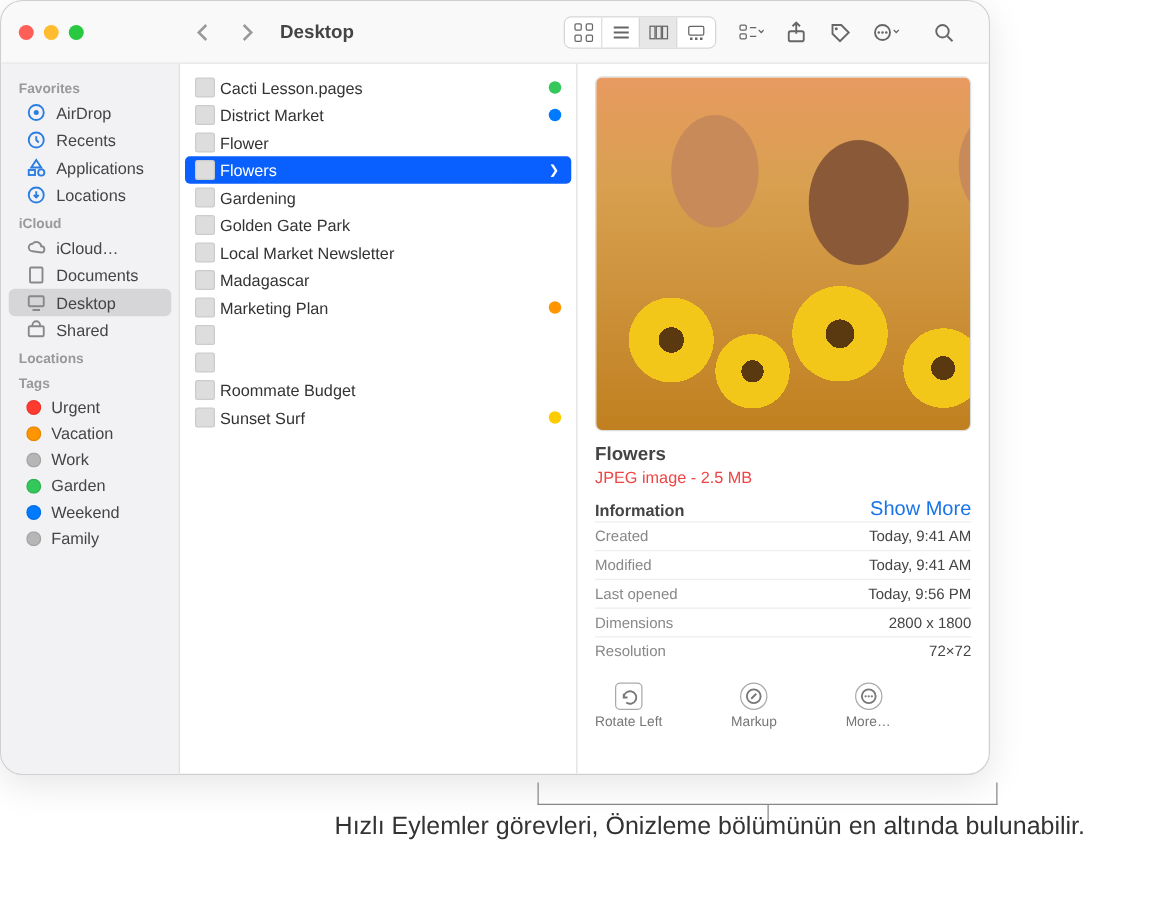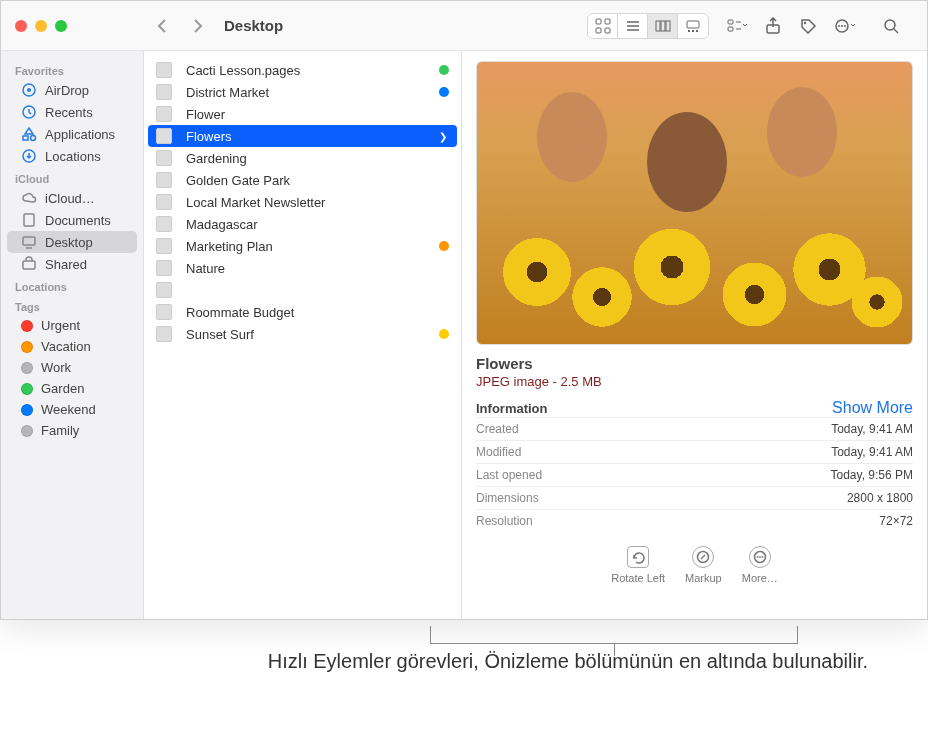--- a/index.html
+++ b/index.html
@@ -1,17 +1,17 @@
 <!DOCTYPE html>
 <html><head>
 <meta charset="utf-8">
 <style>
 * { box-sizing: border-box; margin: 0; padding: 0; }
 body { font-family: -apple-system, BlinkMacSystemFont, "Helvetica Neue", Arial, sans-serif; font-size: 13px; color: #333; background: #fff; }
-.window { width: 928px; height: 620px; border: 1px solid #d0d0d0; border-radius: 0; overflow: hidden; display: flex; flex-direction: column; margin: 0; background: #fff; box-shadow: 0 8px 30px rgba(0,0,0,0.1); }
+.window { width: 792px; height: 620px; border: 1px solid #d0d0d0; border-radius: 18px; overflow: hidden; display: flex; flex-direction: column; margin: 0; background: #fff; box-shadow: 0 8px 30px rgba(0,0,0,0.1); }
 .titlebar { height: 50px; display: flex; align-items: center; border-bottom: 1px solid #e5e5e5; background: #f9f9f9; }
 .traffic { display: flex; gap: 8px; padding-left: 14px; width: 143px; }
 .dot { width: 12px; height: 12px; border-radius: 50%; }
 .dot.red { background: #ff5f57; } .dot.yellow { background: #febc2e; } .dot.green { background: #28c840; }
 .navbtns { display: flex; gap: 20px; align-items: center; padding-left: 10px; }
 .navbtn { width: 16px; height: 16px; display: flex; align-items: center; justify-content: center; color: #999; }
 .win-title { font-weight: 600; font-size: 15px; margin-left: 18px; color: #444; }
 .toolbar-right { margin-left: auto; display: flex; align-items: center; gap: 0; padding-right: 14px; }
 .tool-group { display: flex; border: 1px solid #d5d5d5; border-radius: 6px; overflow: hidden; margin-right: 14px; }
 .tool-group .tb { border-right: 1px solid #d5d5d5; }
@@ -21,40 +21,40 @@
 .tb-standalone { width: 28px; height: 24px; display: flex; align-items: center; justify-content: center; color: #666; margin-right: 8px; }
 .body { flex: 1; display: flex; overflow: hidden; }
 .sidebar { width: 143px; background: #f2f2f4; border-right: 1px solid #e0e0e0; padding: 8px 0; overflow-y: auto; }
 .sb-section { font-size: 11px; color: #999; font-weight: 600; padding: 6px 14px 2px; }
 .sb-item { display: flex; align-items: center; gap: 8px; padding: 3px 14px; font-size: 13px; color: #444; cursor: default; border-radius: 5px; margin: 0 6px; }
 .sb-item.sel { background: #d6d6d8; }
 .sb-ico { width: 16px; height: 16px; display: flex; align-items: center; justify-content: center; color: #2a7de1; flex-shrink: 0; }
 .sb-ico.gray { color: #888; }
 .tagdot { width: 12px; height: 12px; border-radius: 50%; border: 1px solid rgba(0,0,0,0.1); flex-shrink: 0; }
 .filecol { width: 318px; border-right: 1px solid #e0e0e0; padding: 8px 4px; overflow-y: auto; }
-.filerow { display: flex; align-items: center; gap: 14px; padding: 3px 8px; border-radius: 4px; font-size: 13px; color: #333; cursor: default; }
+.filerow { display: flex; align-items: center; gap: 4px; padding: 3px 8px; border-radius: 4px; font-size: 13px; color: #333; cursor: default; }
 .filerow.sel { background: #0a60ff; color: #fff; }
 .filerow.sel .fname { color: #fff; }
 .fico { width: 16px; height: 16px; background: #ddd; border: 1px solid #ccc; border-radius: 2px; flex-shrink: 0; display:flex; align-items:center; justify-content:center; font-size:9px; }
 .fname { flex: 1; }
 .ftag { width: 10px; height: 10px; border-radius: 50%; flex-shrink: 0; }
 .chev { width: 10px; color: #bbb; font-size: 10px; }
 .filerow.sel .chev { color: #fff; }
 .preview-pane { flex: 1; padding: 10px 14px; overflow-y: auto; }
 .preview-img { width: 100%; height: 284px; border-radius: 6px; background: linear-gradient(180deg, #e89a60 0%, #d8a050 30%, #c08020 100%); position: relative; overflow: hidden; border: 1px solid #ddd; }
 .flower { position: absolute; border-radius: 50%; background: radial-gradient(circle at 50% 50%, #5a3810 0 18%, #f2c71a 18% 60%, transparent 60%); }
 .face { position:absolute; border-radius:50%; background:#c98a5a; }
 .pv-title { font-weight: 600; font-size: 15px; margin-top: 10px; color: #444; }
-.pv-sub { color: #7f1d1d; font-size: 13px; margin-top: 2px; }
+.pv-sub { color: #ef4444; font-size: 13px; margin-top: 2px; }
 .info-head { display: flex; justify-content: space-between; align-items: center; margin-top: 10px; }
 .info-head .h { font-weight: 700; font-size: 13px; color: #444; }
 .showmore { color: #1a73e8; font-size: 16px; cursor: pointer; }
 .info-row { display: flex; justify-content: space-between; padding: 4px 0; border-top: 1px solid #eee; font-size: 12px; color: #888; }
 .info-row .v { color: #444; }
-.actions { display: flex; justify-content: center; gap: 20px; margin-top: 14px; }
+.actions { display: flex; gap: 55px; margin-top: 14px; }
 .act { display: flex; flex-direction: column; align-items: center; gap: 4px; color: #777; font-size: 11px; cursor: pointer; }
 .act-ico { width: 22px; height: 22px; border: 1px solid #aaa; border-radius: 50%; display: flex; align-items: center; justify-content: center; font-size: 12px; color: #777; }
 .act-ico.sq { border-radius: 4px; }
 .caption { width: 928px; text-align: right; font-size: 20px; color: #333; padding: 30px 60px 10px; position: relative; }
 .bracket { position: absolute; top: 6px; left: 430px; right: 130px; height: 18px; border-left: 1px solid #888; border-right: 1px solid #888; border-bottom: 1px solid #888; }
 .bracket::after { content:""; position:absolute; left:50%; top:18px; width:1px; height:12px; background:#888; }
 svg { display: block; }
 </style>
 </head>
 <body>
@@ -303,21 +303,20 @@
             <span class="fname">Madagascar</span>
             <span style="width:10px"></span>
           </div>
           <div class="filerow ">
             <span class="fico"></span>
             <span class="fname">Marketing Plan</span>
             <span class="ftag" style="background:#ff9500"></span>
           </div>
           <div class="filerow ">
             <span class="fico"></span>
-            <span class="fname">Nature</span>
             <span style="width:10px"></span>
           </div>
           <div class="filerow ">
             <span class="fico"></span>
             <span style="width:10px"></span>
           </div>
           <div class="filerow ">
             <span class="fico"></span>
             <span class="fname">Roommate Budget</span>
             <span style="width:10px"></span>

